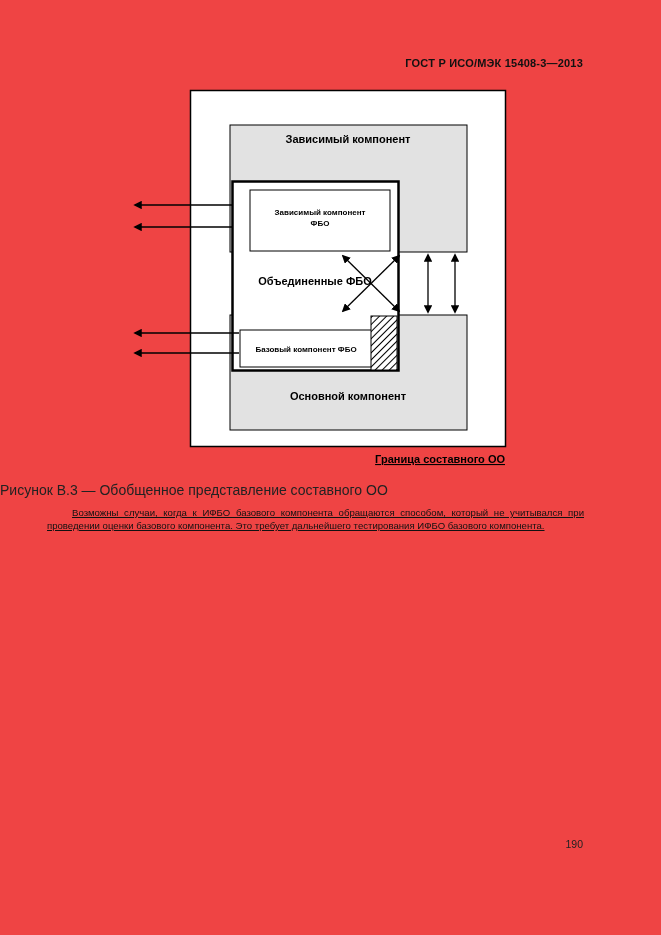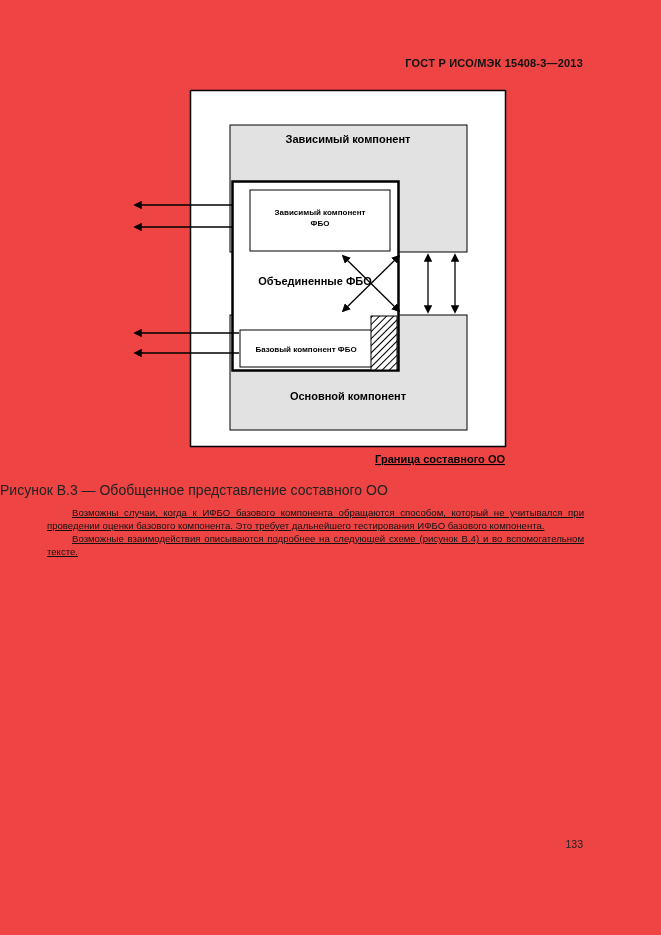--- a/index.html
+++ b/index.html
@@ -82,18 +82,17 @@
 
       <line x1="313" y1="170" x2="313" y2="227" marker-start="url(#ah)" marker-end="url(#ah)"></line>
       <line x1="340" y1="170" x2="340" y2="227" marker-start="url(#ah)" marker-end="url(#ah)"></line>
     </g>
   </svg>
 
   <div class="caption">Рисунок В.3 — Обобщенное представление составного ОО</div>
 
   <div class="body-text">
     <p>Возможны случаи, когда к ИФБО базового компонента обращаются способом, который не учитывался при проведении оценки базового компонента. Это требует дальнейшего тестирования ИФБО базового компонента.</p>
-    <p>Возможные взаимодействия описываются подробнее на следующей схеме (рисунок В.4) и во вспомогательном тексте.</p>
   </div>
 
-  <div class="page-number">133</div>
+  <div class="page-number">190</div>
 
 </div>
 
 </body></html>

